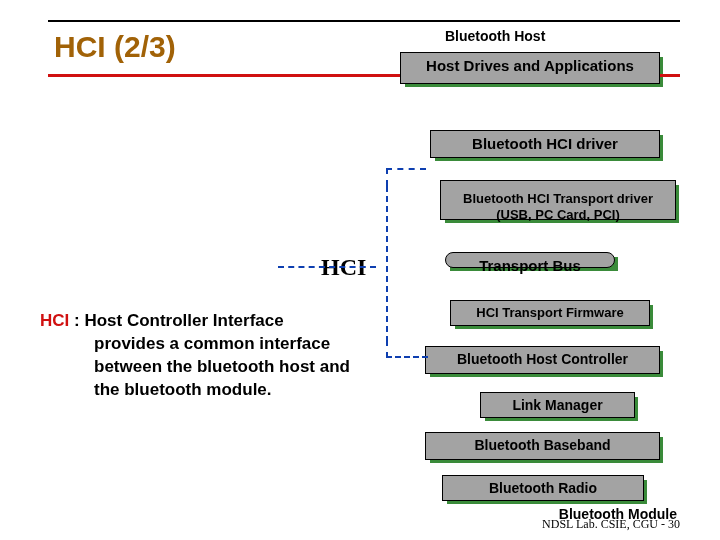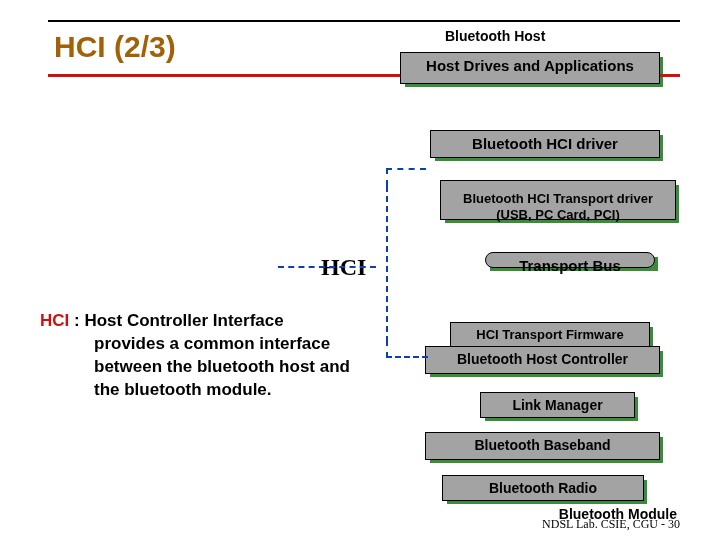--- a/index.html
+++ b/index.html
@@ -101,23 +101,23 @@
 
 <div class="sbox g1" style="left:400px; top:52px; width:260px; height:32px;">Host Drives and Applications</div>
 
 <div class="sbox g2" style="left:430px; top:130px; width:230px; height:28px; font-size:15px;">Bluetooth HCI driver</div>
 
 <div class="sbox g2" style="left:420px; top:180px; width:236px; height:40px; font-size:13px; padding-top:10px;margin-left:20px;">
   <span>Bluetooth HCI Transport driver</span><br>
   <span>(USB, PC Card, PCI)</span>
 </div>
 
-<div class="sbox g1" style="left:485px; top:252px; width:170px; height:16px;border-radius:12px;">Transport Bus</div>
+<div class="sbox g1" style="left:445px; top:252px; width:170px; height:16px;border-radius:12px;">Transport Bus</div>
 
-<div class="sbox g2" style="left:450px; top:322px; width:200px; height:26px; font-size:13px;">HCI Transport Firmware</div>
+<div class="sbox g2" style="left:450px; top:300px; width:200px; height:26px; font-size:13px;">HCI Transport Firmware</div>
 
 <div class="sbox g1" style="left:425px; top:346px; width:235px; height:28px; font-size:14px;">Bluetooth Host Controller</div>
 
 <div class="sbox g2" style="left:480px; top:392px; width:155px; height:26px; font-size:14px;">Link Manager</div>
 
 <div class="sbox g1" style="left:425px; top:432px; width:235px; height:28px; font-size:14px;">Bluetooth Baseband</div>
 
 <div class="sbox g1" style="left:442px; top:475px; width:202px; height:26px; font-size:14px;">Bluetooth Radio</div>
 
 <div class="section-lbl" style="left:477px; top:506px; width:200px; text-align:right;">Bluetooth Module</div>

